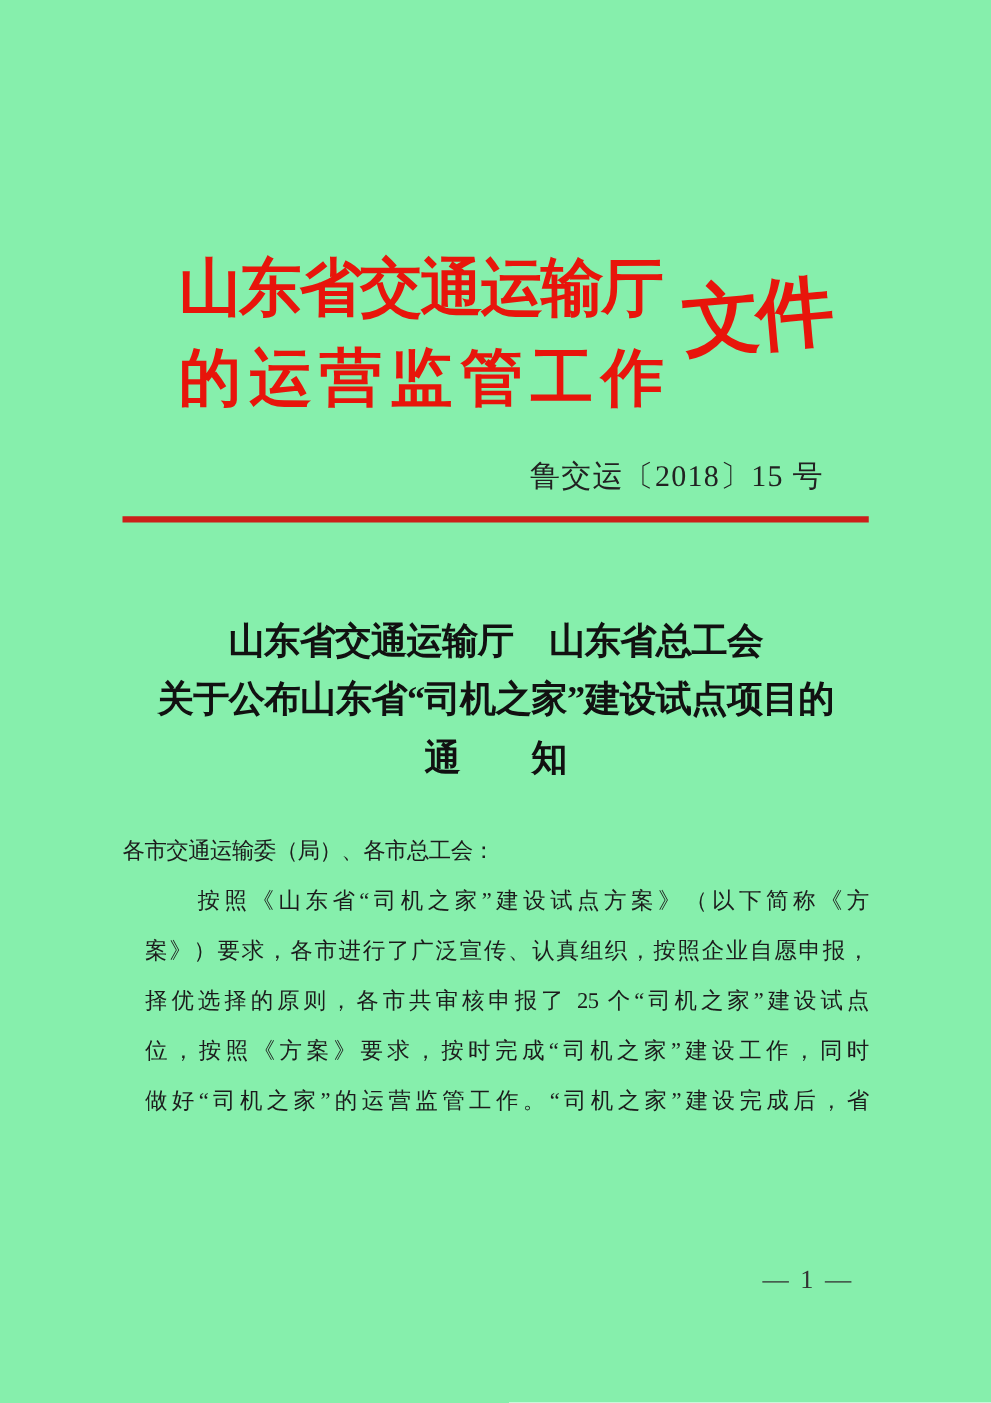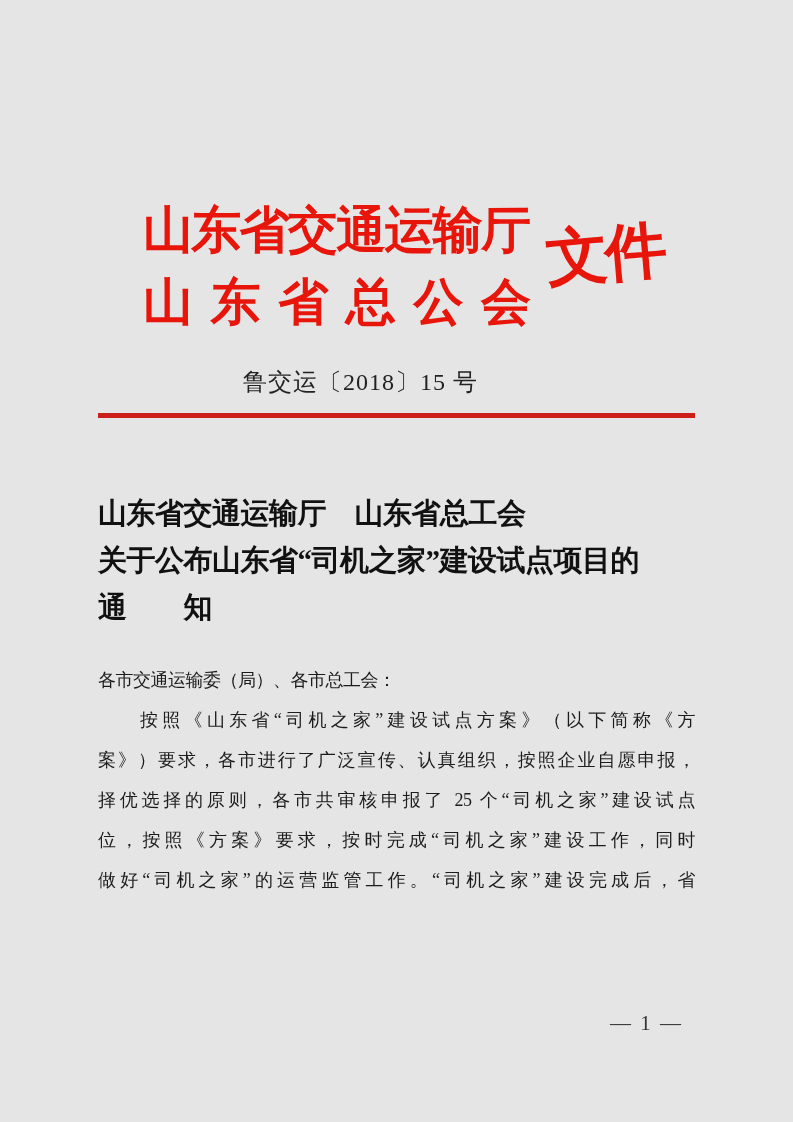--- a/index.html
+++ b/index.html
@@ -1,19 +1,19 @@
 <!DOCTYPE html>
 <html><head>
 <meta charset="utf-8">
 <style>
   html,body{margin:0;padding:0;background:#ffffff;}
   .page{
     position:relative;
     width:793px;height:1122px;
-    background:#e5e5e5;
+    background:#86efac;
     overflow:hidden;
     font-family:"Liberation Serif","DejaVu Serif",serif;
   }
   
   .org-line{
     position:absolute;left:143px;width:386px;height:60px;
     color:#e8150b;font-weight:bold;font-size:50px;line-height:60px;
     letter-spacing:-2px;white-space:nowrap;
     text-align:justify;text-align-last:justify;
   }
@@ -21,61 +21,61 @@
   .org2{top:272px;}
   .doc-type{
     position:absolute;left:538px;top:214px;width:134px;height:80px;
     color:#e8150b;font-weight:bold;font-size:62px;line-height:80px;
     letter-spacing:-3px;text-align:center;
     transform:rotate(-5deg);
   }
   
   .doc-number{
     position:absolute;left:98px;top:366px;width:597px;
-    text-align:center;font-size:24px;line-height:32px;color:#222222;
+    text-align:right;font-size:24px;line-height:32px;color:#222222;
     letter-spacing:1px;transform:translateX(-36px);
   }
   .red-rule{
     position:absolute;left:98px;top:413px;width:597px;height:5px;
     background:#cc1f1a;
   }
   
   .title{
     position:absolute;left:98px;top:490px;width:597px;
-    color:#111111;font-weight:bold;
+    text-align:center;color:#111111;font-weight:bold;
   }
   .title-line{font-size:29px;line-height:47px;letter-spacing:-0.5px;white-space:nowrap;}
   
   .body-block{
     position:absolute;left:98px;top:660px;width:597px;color:#1c1c1c;
   }
   .body-line{
     font-size:18px;height:40px;line-height:40px;
     letter-spacing:-0.5px;white-space:nowrap;
   }
   .body-line.just{
     white-space:normal;
-    text-align:justify;text-align-last:justify;
+    text-align:justify;text-align-last:justify;margin-left:18px;
   }
   .body-line.indent{text-indent:42px;}
   
   .page-number{
     position:absolute;left:98px;top:1008px;width:585px;
     text-align:right;font-size:21px;line-height:30px;color:#333333;
     letter-spacing:2px;
   }
 </style>
 </head>
 <body>
 
 <div class="page">
 
   <div class="letterhead">
     <div class="org-line org1">山东省交通运输厅</div>
-    <div class="org-line org2">山东省总公会</div>
+    <div class="org-line org2">的运营监管工作</div>
     <div class="doc-type">文件</div>
   </div>
 
   <div class="doc-number">鲁交运〔2018〕15 号</div>
 
   <div class="red-rule"></div>
 
   <div class="title">
     <div class="title-line">山东省交通运输厅　山东省总工会</div>
     <div class="title-line">关于公布山东省“司机之家”建设试点项目的</div>

